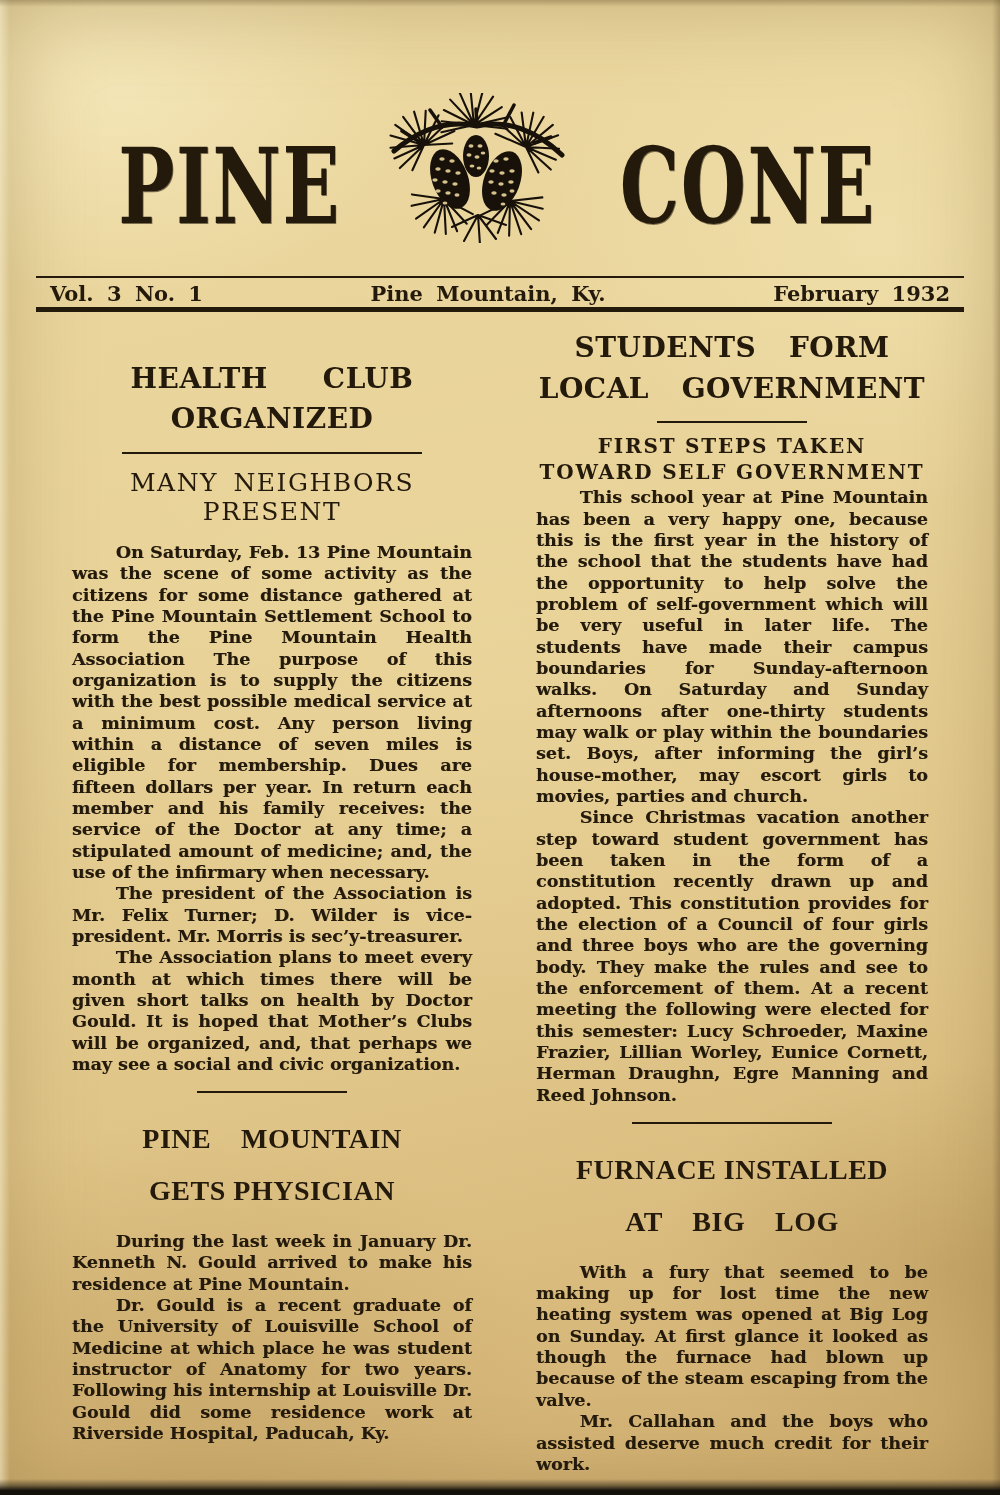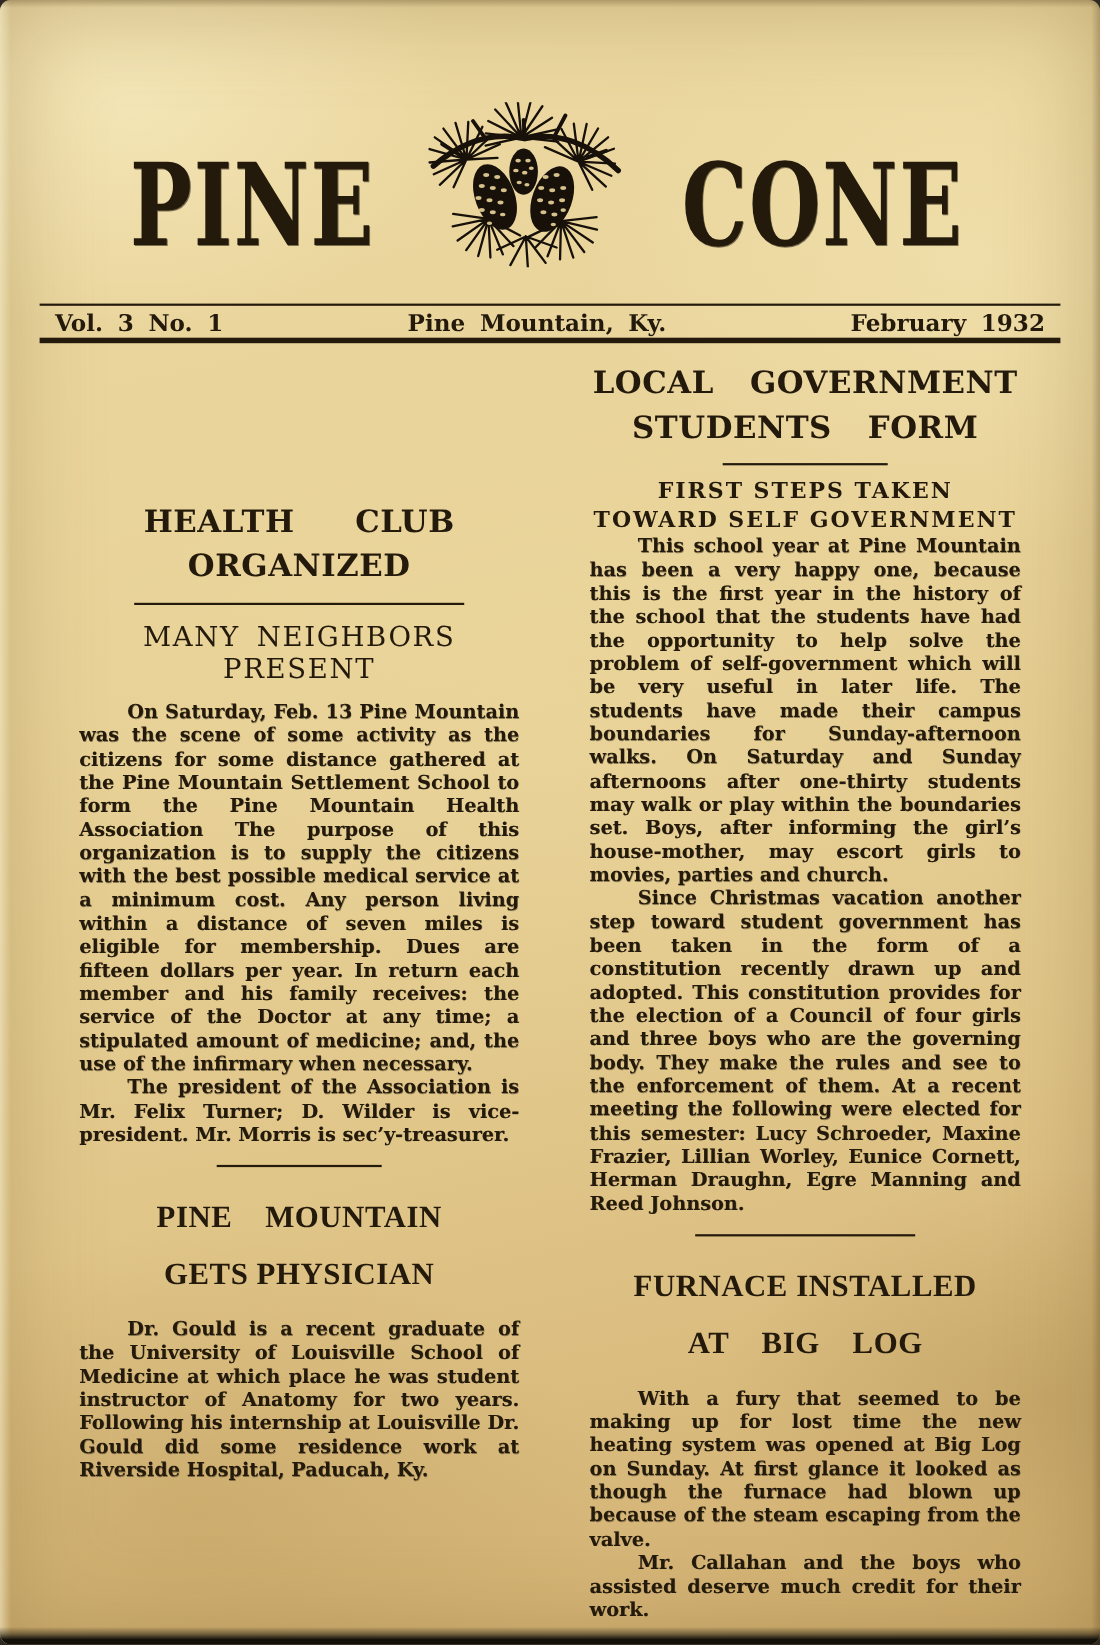--- a/index.html
+++ b/index.html
@@ -8,21 +8,20 @@
     font-family:"DejaVu Serif","Liberation Serif",serif;
     color:#241a0c;
     background:
       radial-gradient(ellipse 420px 300px at 12% 6%, rgba(250,240,200,0.55), rgba(250,240,200,0) 70%),
       radial-gradient(ellipse 500px 380px at 88% 16%, rgba(248,236,190,0.40), rgba(248,236,190,0) 70%),
       radial-gradient(ellipse 600px 420px at 50% 45%, rgba(240,222,165,0.30), rgba(240,222,165,0) 75%),
       radial-gradient(ellipse 520px 360px at 18% 92%, rgba(160,124,60,0.22), rgba(160,124,60,0) 70%),
       radial-gradient(ellipse 420px 300px at 95% 85%, rgba(150,115,55,0.25), rgba(150,115,55,0) 70%),
       linear-gradient(168deg, #ecd9a2 0%, #e8d298 38%, #e0c588 68%, #d4b476 92%, #cbaa6b 100%);
     box-shadow: inset 0 0 90px rgba(120,92,40,0.35);
-    border-radius: 10px;
   }
   .edge-left   { position:absolute; left:0; top:0; bottom:0; width:10px;
                  background:linear-gradient(to right, rgba(252,244,210,0.55), rgba(252,244,210,0)); }
   .edge-top    { position:absolute; left:0; right:0; top:0; height:7px;
                  background:linear-gradient(to bottom, rgba(110,90,50,0.38), rgba(110,90,50,0)); }
   .edge-bottom { position:absolute; left:0; right:0; bottom:0; height:16px;
                  background:linear-gradient(to top, #14110b 0%, #14110b 28%, rgba(20,17,11,0.45) 60%, rgba(20,17,11,0) 100%); }
   .edge-right  { position:absolute; right:0; top:0; bottom:0; width:8px;
                  background:linear-gradient(to left, rgba(90,70,35,0.30), rgba(90,70,35,0)); }
 
@@ -143,44 +142,46 @@
       <div>
         <div class="headline">
           <div class="spread">HEALTH CLUB</div>
           <div>ORGANIZED</div>
         </div>
         <div class="head-rule w300"></div>
         <div class="subhead">MANY NEIGHBORS PRESENT</div>
         <div class="body">
           <p>On Saturday, Feb. 13 Pine Mountain was the scene of some activity as the citizens for some distance gathered at the Pine Mountain Settlement School to form the Pine Mountain Health Association  The purpose of this organization is to supply the citizens with the best possible medical service at a minimum cost.  Any person living within a distance of seven miles is eligible for membership.  Dues are fifteen dollars per year.  In return each member and his family receives: the service of the Doctor at any time; a stipulated amount of medicine; and, the use of the infirmary when necessary.</p>
           <p>The president of the Association is Mr. Felix Turner; D. Wilder is vice-president.  Mr. Morris is sec’y-treasurer.</p>
+          <p>The Association plans to meet every month at which times there will be given short talks on health by Doctor Gould.  It is hoped that Mother’s Clubs will be organized, and, that perhaps we may see a social and civic organization.</p>
         </div>
         <div class="end-rule w150"></div>
       </div>
 
       <div class="article-2">
         <div class="headline headline-gap">
           <div class="spread2">PINE MOUNTAIN</div>
           <div>GETS PHYSICIAN</div>
         </div>
         <div class="body a2-body">
+          <p>During the last week in January Dr. Kenneth N. Gould arrived to make his residence at Pine Mountain.</p>
           <p>Dr. Gould is a recent graduate of the University of Louisville School of Medicine at which place he was student instructor of Anatomy for two years.  Following his internship at Louisville Dr. Gould did some residence work at Riverside Hospital, Paducah, Ky.</p>
         </div>
       </div>
 
     </div>
 
     <div class="divider"></div>
 
     <div class="col-right">
 
       <div>
         <div class="headline">
+          <div class="spread2">STUDENTS FORM</div>
           <div class="spread2">LOCAL GOVERNMENT</div>
-          <div class="spread2">STUDENTS FORM</div>
         </div>
         <div class="head-rule w150"></div>
         <div class="subhead-small">
           <div>FIRST STEPS TAKEN</div>
           <div>TOWARD SELF GOVERNMENT</div>
         </div>
         <div class="body">
           <p>This school year at Pine Mountain has been a very happy one, because this is the first year in the history of the school that the students have had the opportunity to help solve the problem of self-government which will be very useful in later life.  The students have made their campus boundaries for Sunday-afternoon walks.  On Saturday and Sunday afternoons after one-thirty students may walk or play within the boundaries set.  Boys, after informing the girl’s house-mother, may escort girls to movies, parties and church.</p>
           <p>Since Christmas vacation another step toward student government has been taken in the form of a constitution recently drawn up and adopted.  This constitution provides for the election of a Council of four girls and three boys who are the governing body. They make the rules and see to the enforcement of them.  At a recent meeting the following were elected for this semester: Lucy Schroeder, Maxine Frazier, Lillian Worley, Eunice Cornett, Herman Draughn, Egre Manning and Reed Johnson.</p>
         </div>

